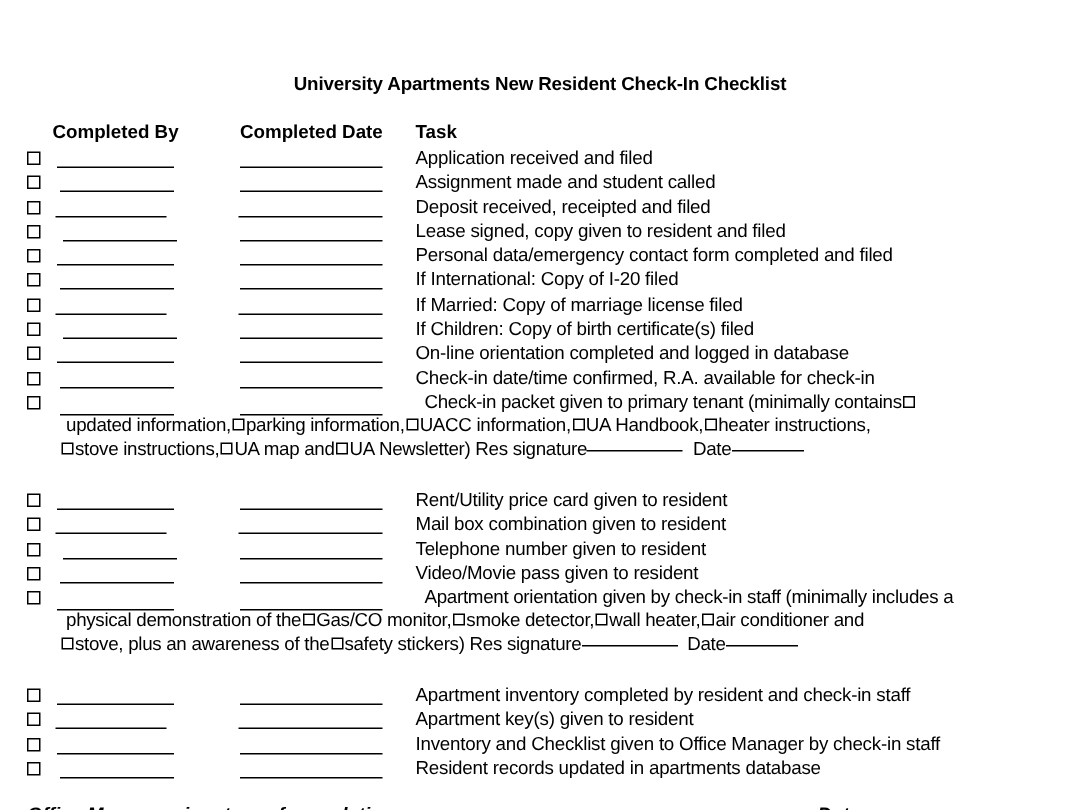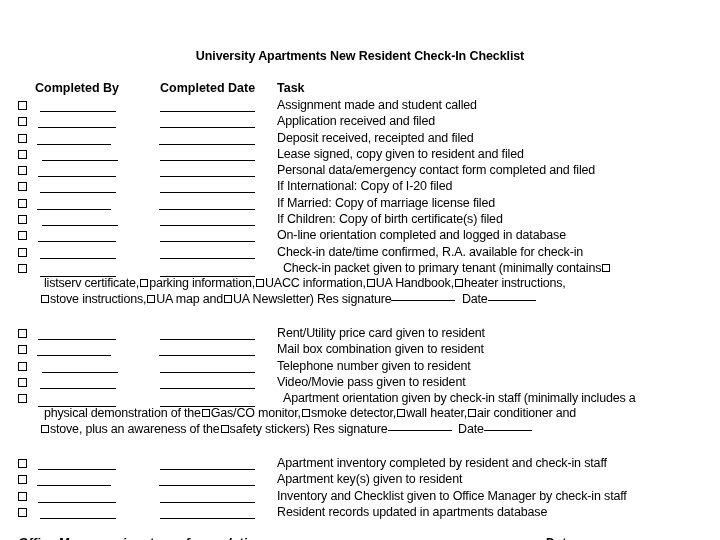--- a/index.html
+++ b/index.html
@@ -148,32 +148,32 @@
   <div class="doc-title">University Apartments New Resident Check-In Checklist</div>
 
   <div class="col-headers">
     <span class="h-by">Completed By</span>
     <span class="h-date">Completed Date</span>
     <span class="h-task">Task</span>
   </div>
 
   <div class="group" id="g1" style="top:61px;">
 
+    <div class="row">
+      <span class="cb"></span>
+      <span class="ln ln-by"></span>
+      <span class="ln ln-date"></span>
+      <span class="task">Application received and filed</span>
+    </div>
+
     <div class="row j1">
       <span class="cb"></span>
       <span class="ln ln-by"></span>
       <span class="ln ln-date"></span>
       <span class="task">Assignment made and student called</span>
-    </div>
-
-    <div class="row">
-      <span class="cb"></span>
-      <span class="ln ln-by"></span>
-      <span class="ln ln-date"></span>
-      <span class="task">Application received and filed</span>
     </div>
 
     <div class="row j2">
       <span class="cb"></span>
       <span class="ln ln-by"></span>
       <span class="ln ln-date"></span>
       <span class="task">Deposit received, receipted and filed</span>
     </div>
 
     <div class="row j3">
@@ -225,21 +225,21 @@
       <span class="task">Check-in date/time confirmed, R.A. available for check-in</span>
     </div>
 
     <div class="wrap-row" style="height:48px;">
       <span class="cb"></span>
       <span class="ln" style="left:40px; width:76px; top:15px;"></span>
       <span class="ln" style="left:160px; width:95px; top:15px;"></span>
 
       <span class="wrap-lead"><span>Check-in packet given to primary tenant (minimally contains</span><span class="sq"></span></span>
 
-      <span class="wrap-cont" style="left:44px; top:15px;"><span>listserv certificate,</span><span class="sq"></span><span>parking information,</span><span class="sq"></span><span>UACC information,</span><span class="sq"></span><span>UA Handbook,</span><span class="sq"></span><span>heater instructions,</span></span>
+      <span class="wrap-cont" style="left:44px; top:15px;"><span>updated information,</span><span class="sq"></span><span>parking information,</span><span class="sq"></span><span>UACC information,</span><span class="sq"></span><span>UA Handbook,</span><span class="sq"></span><span>heater instructions,</span></span>
 
       <span class="wrap-cont" style="left:40px; top:31px;"><span class="sq"></span><span>stove instructions,</span><span class="sq"></span><span>UA map and</span><span class="sq"></span><span>UA Newsletter)  Res signature</span><span class="blank b-sig"></span>&nbsp;&nbsp;<span>Date</span><span class="blank b-date"></span></span>
     </div>
   </div>
 
   <div class="group" id="g2" style="top:289px;">
 
     <div class="row">
       <span class="cb"></span>
       <span class="ln ln-by"></span>

